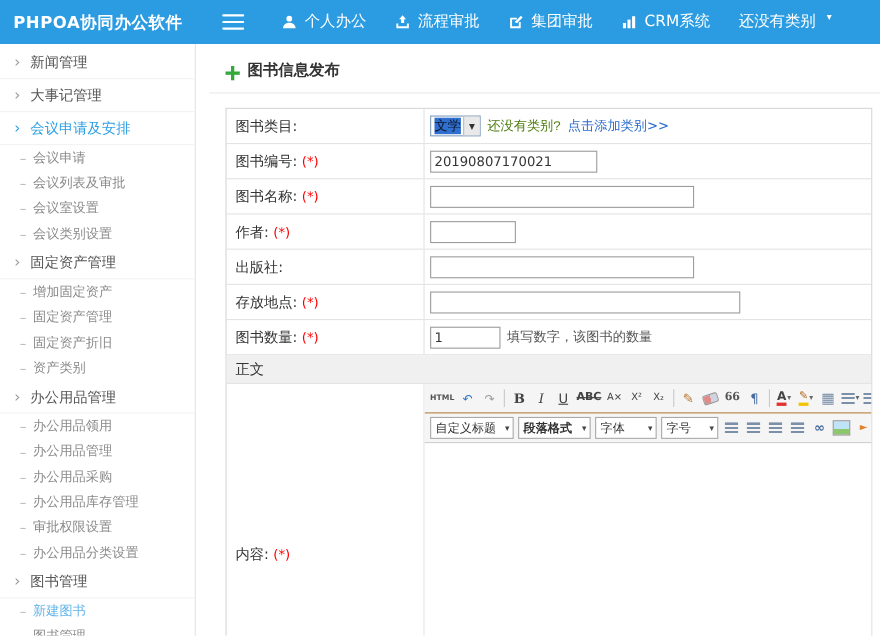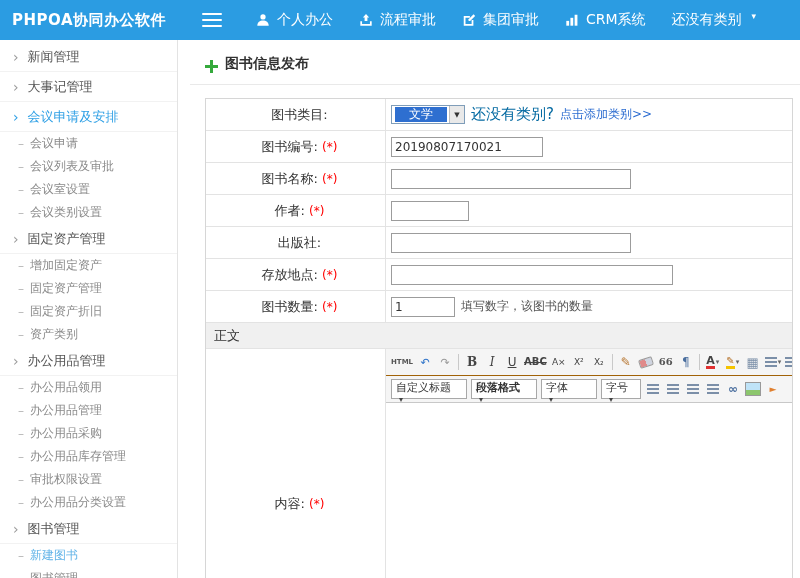--- a/index.html
+++ b/index.html
@@ -34,30 +34,30 @@
   .title-bar{display:flex;align-items:flex-end;padding:5px 0 11px 15px;border-bottom:1px solid #e9e9e9;}
   .plus-icon{position:relative;width:13px;height:13px;display:inline-block;margin-right:7px;}
   .plus-icon::before,.plus-icon::after{content:"";position:absolute;background:#35a93c;}
   .plus-icon::before{left:5px;top:0;width:3px;height:13px;}
   .plus-icon::after{top:5px;left:0;width:13px;height:3px;}
   .page-title{font-size:14px;font-weight:bold;color:#333;}
 
   
   .form-table{margin:13px 0 0 15px;width:588px;border:1px solid #d6d6d6;background:#fff;}
   .f-row{display:flex;border-bottom:1px solid #e3e3e3;min-height:32px;align-items:stretch;}
-  .f-label{width:180px;flex-shrink:0;display:flex;align-items:center;gap:4px;padding-left:8px;border-right:1px solid #e3e3e3;font-size:13px;color:#333;justify-content:center;}
+  .f-label{width:180px;flex-shrink:0;display:flex;align-items:center;gap:4px;padding-left:8px;border-right:1px solid #e3e3e3;font-size:13px;color:#333;}
   .req{color:#f00;font-size:12px;}
   .f-field{flex:1;display:flex;align-items:center;gap:6px;padding-left:5px;overflow:hidden;}
   .txt{border:1px solid #9c9c9c;height:20px;font-size:12px;padding:0 3px;color:#333;background:#fff;font-family:inherit;}
   .w152{width:152px;} .w240{width:240px;} .w78{width:78px;} .w282{width:282px;} .w64{width:64px;}
-  .plain{font-size:15px;color:#0369a1;}
+  .plain{font-size:12px;color:#4d7c0f;font-family:Liberation Mono, monospace;}
   .hint{font-size:12px;color:#555;}
   .link{font-size:12px;color:#2a6bd0;text-decoration:none;}
   .sel{display:inline-flex;align-items:center;border:1px solid #7f9db9;background:#fff;height:19px;padding-left:3px;}
-  .sel-text{background:#2e6fd0;color:#ffffff;font-size:12px;padding:0 14px;line-height:15px;}
+  .sel-text{background:#2e6fd0;color:#0f172a;font-size:12px;padding:0 0;line-height:15px;}
   .sel-btn{width:15px;height:17px;background:#e9e9e9;border-left:1px solid #bdbdbd;font-size:7px;display:flex;align-items:center;justify-content:center;color:#333;margin-left:2px;}
   .section-row{background:#f0f0f0;min-height:26px;display:flex;align-items:center;padding-left:8px;font-size:13px;color:#333;border-bottom:1px solid #e3e3e3;}
   .editor-row{height:310px;border-bottom:none;}
   .editor-row .f-field{padding:0;align-items:stretch;}
 
   
   .editor{flex:1;display:flex;flex-direction:column;background:#fff;}
   .editor-toolbar{background:#f5f5f5;display:flex;align-items:center;padding:2px 3px;border-bottom:1px solid #a16207;height:27px;flex-shrink:0;white-space:nowrap;overflow:hidden;}
   .editor-toolbar.second{border-bottom:1px solid #c8c8c8;}
   .editor-body{flex:1;background:#fff;}
@@ -77,21 +77,21 @@
   .tb-btn.fontcolor .tb-glyph{border-bottom:3px solid #e03030;font-weight:bold;font-size:11px;}
   .tb-btn.backcolor .tb-glyph{border-bottom:3px solid #f5c400;font-size:10px;color:#b5722a;}
   .tb-btn.icon-table .tb-glyph{font-size:13px;color:#7b8fa8;}
   .tb-btn.icon-bars::before{content:"";width:12px;height:11px;background:repeating-linear-gradient(#7b8fa8 0 2px,transparent 2px 4px);display:block;}
   .tb-btn.icon-eraser::before{content:"";width:12px;height:7px;display:block;background:linear-gradient(90deg,#e08a8a 50%,#cfd4e0 50%);border:1px solid #999;border-radius:2px;transform:rotate(-18deg);}
   .tb-btn.icon-image::before{content:"";width:14px;height:12px;display:block;border:1px solid #999;background:linear-gradient(180deg,#bfe3f7 0 55%,#8cc66d 55% 100%);}
   .tb-btn.link .tb-glyph{color:#4a6e9e;font-weight:bold;font-size:12px;}
   .tb-btn.media .tb-glyph{color:#e08030;font-size:9px;}
   .tb-caret{font-size:7px;color:#666;margin-left:1px;}
   .tb-sep{width:0;height:16px;border-left:1px solid #c9c9c9;margin:0 3px;flex-shrink:0;}
-  .tb-select{display:inline-flex;align-items:flex-start;justify-content:space-between;height:20px;border:1px solid #a8a8a8;background:#fff;font-size:11px;color:#333;padding:0 3px 0 4px;margin:0 2px;flex-shrink:0;flex-direction:column;}
+  .tb-select{display:inline-flex;align-items:center;justify-content:space-between;height:20px;border:1px solid #a8a8a8;background:#fff;font-size:11px;color:#333;padding:0 3px 0 4px;margin:0 2px;flex-shrink:0;}
   .tb-select-arrow{font-size:8px;color:#444;margin-left:3px;}
 </style>
 </head>
 <body>
 
 <div class="page" data-interactable="false">
 
   <header class="topbar" data-interactable="false">
     <div class="logo" data-interactable="false">PHPOA协同办公软件</div>
     <div class="hamburger" data-interactable="true">
@@ -397,21 +397,21 @@
                     <span class="tb-select-arrow" data-interactable="false">▾</span>
                   </span>
                   <span class="tb-select" data-interactable="true" style="width: 66px; font-weight: bold;">
                     <span class="tb-select-text" data-interactable="false">段落格式</span>
                     <span class="tb-select-arrow" data-interactable="false">▾</span>
                   </span>
                   <span class="tb-select" data-interactable="true" style="width: 56px;">
                     <span class="tb-select-text" data-interactable="false">字体</span>
                     <span class="tb-select-arrow" data-interactable="false">▾</span>
                   </span>
-                  <span class="tb-select" data-interactable="true" style="width: 40px;">
+                  <span class="tb-select" data-interactable="true" style="width: 52px;">
                     <span class="tb-select-text" data-interactable="false">字号</span>
                     <span class="tb-select-arrow" data-interactable="false">▾</span>
                   </span>
                   <span class="tb-btn icon-bars" data-interactable="true"></span>
                   <span class="tb-btn icon-bars" data-interactable="true"></span>
                   <span class="tb-btn icon-bars" data-interactable="true"></span>
                   <span class="tb-btn icon-bars" data-interactable="true"></span>
                   <span class="tb-btn link" data-interactable="true">
                     <span class="tb-glyph">∞</span>
                   </span>

